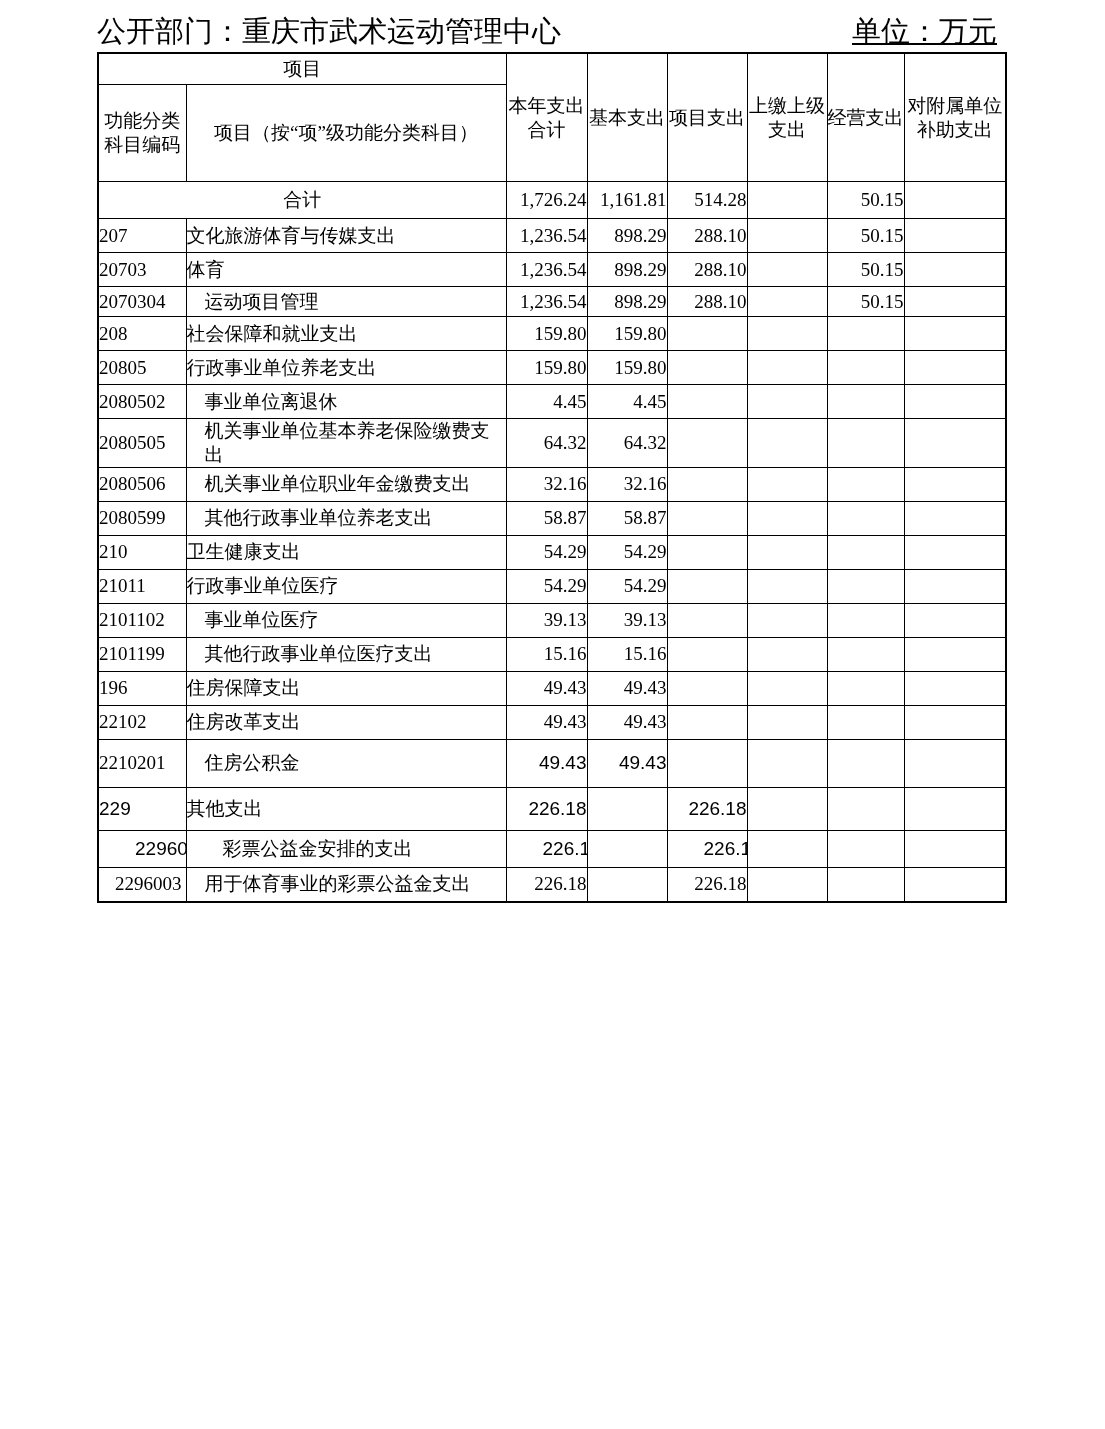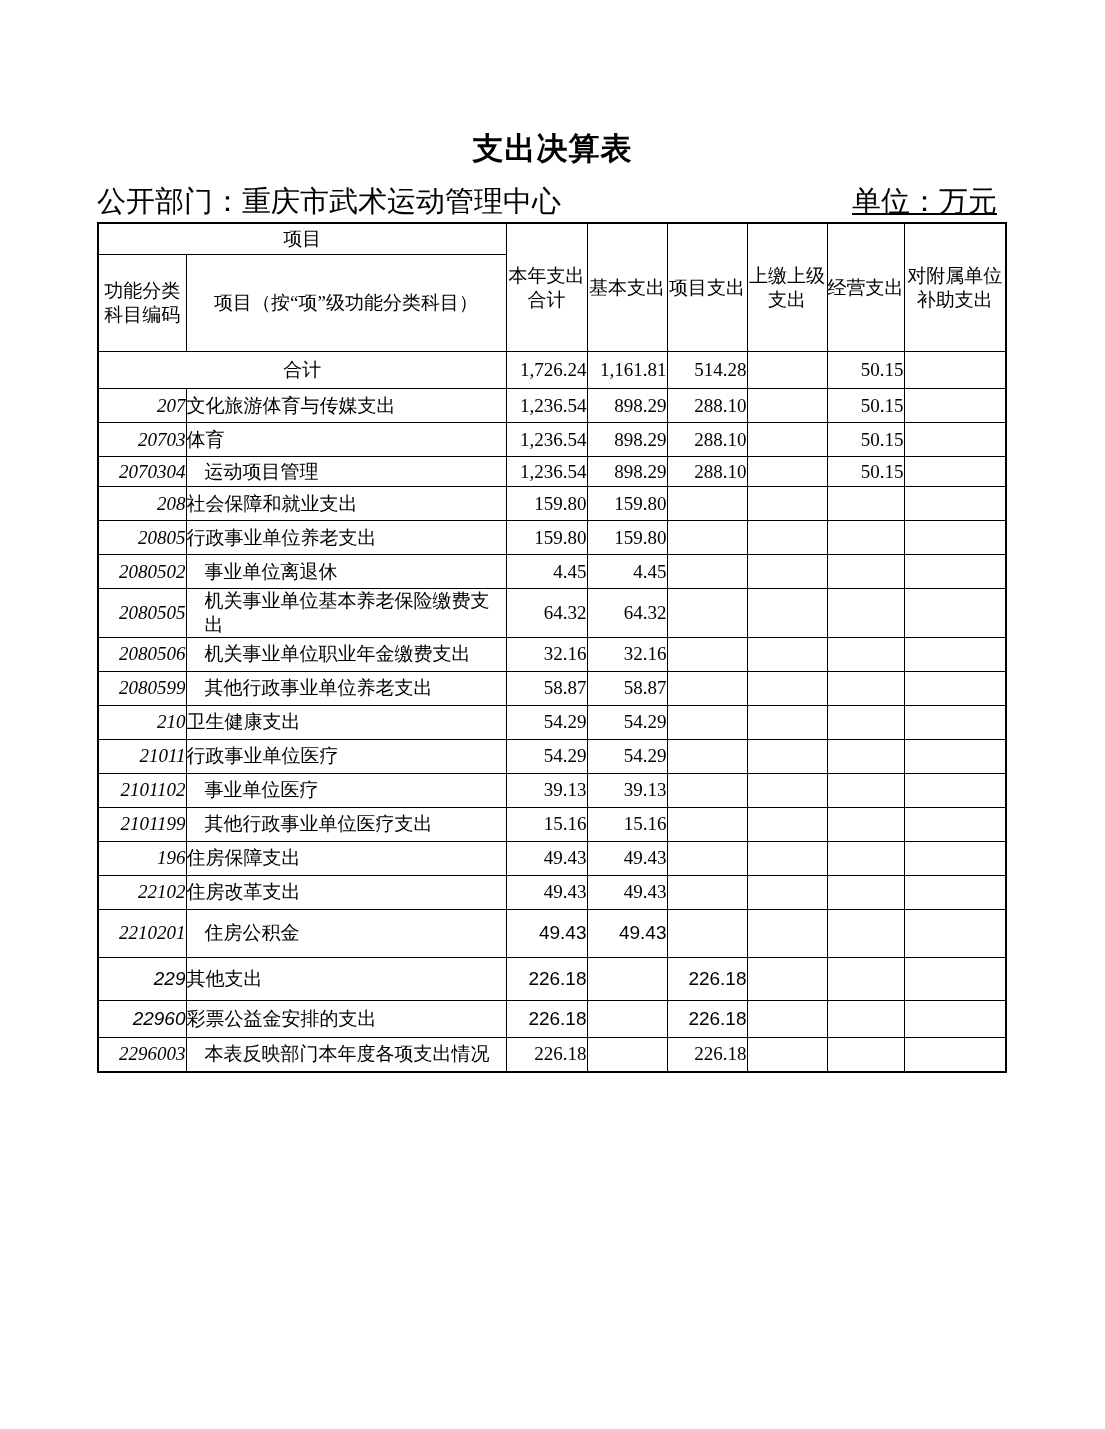--- a/index.html
+++ b/index.html
@@ -55,44 +55,43 @@
   }
   table.fin thead th { text-align:center;margin-top:44px; }
   thead tr.h1 th { height:30px; }
   thead tr.h2 th { height:96px; padding:0 4px; }
 
   tbody td { height:33px; }
   tbody tr:nth-child(1) td  { height:36px; }
   tbody tr:nth-child(4) td  { height:29px; }
   tbody tr:nth-child(17) td { height:47px;margin-top:48px; }
   tbody tr:nth-child(18) td { height:42px; }
-  tbody tr:nth-child(19) td { height:36px; }
+  tbody tr:nth-child(19) td { height:36px;padding-left:36px; }
   tbody tr:nth-child(20) td { height:33px; }
 
-  td.code { text-align:right; padding-left:5px;font-style:italic; }
+  td.code { text-align:left; padding-left:5px; }
   td.code.code-indent { padding-left:16px; }
   td.name { text-align:left; padding-left:6px; }
   td.name.indent { padding-left:18px; }
   td.num  { text-align:right; padding-right:5px; }
   td.merged { text-align:center; font-weight:bold; }
   .bold { font-weight:bold; }
   .sans { font-family:"Liberation Sans", sans-serif; }
 
   .note {
     margin-top:16px;
     margin-left:3px;
     font-size:20px;
   }
 </style>
 </head>
 <body>
 
 <div class="page">
 
-  <div class="title">支出决算表</div>
 
   <div class="content">
 
 
     <div class="meta-line">
       <span class="dept">公开部门：重庆市武术运动管理中心</span>
       <span class="unit">单位：万元</span>
     </div>
 
     <table class="fin">
@@ -306,21 +305,21 @@
             <td class="name">彩票公益金安排的支出</td>
             <td class="num bold sans">226.18</td>
             <td class="num bold sans"></td>
             <td class="num bold sans">226.18</td>
             <td class="num bold sans"></td>
             <td class="num bold sans"></td>
             <td class="num bold sans"></td>
           </tr>
           <tr>
             <td class="code code-indent">2296003</td>
-            <td class="name indent">本表反映部门本年度各项支出情况</td>
+            <td class="name indent">用于体育事业的彩票公益金支出</td>
             <td class="num">226.18</td>
             <td class="num"></td>
             <td class="num">226.18</td>
             <td class="num"></td>
             <td class="num"></td>
             <td class="num"></td>
           </tr>
         </tbody>
     </table>
 

